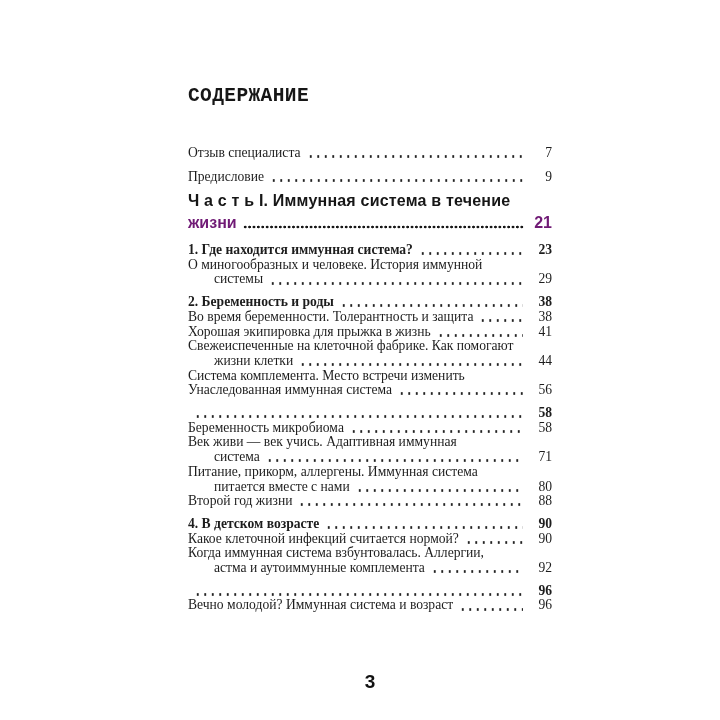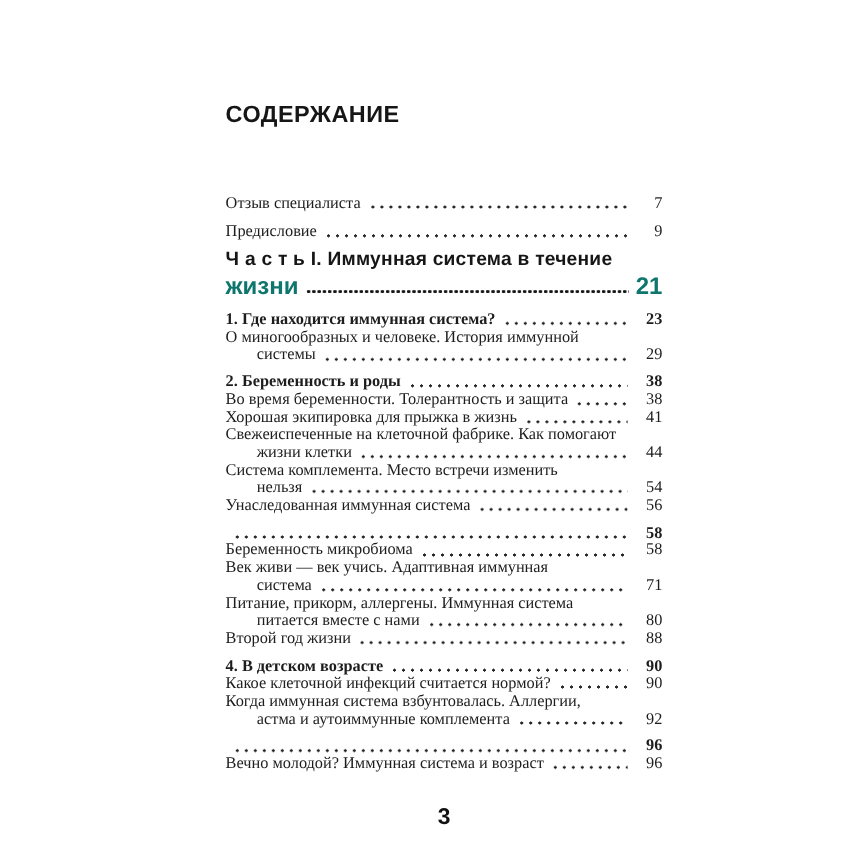--- a/index.html
+++ b/index.html
@@ -19,21 +19,21 @@
   .content {
     position: absolute;
     left: 188px;
     top: 86px;
     width: 364px;
   }
 
   
   .toc-heading {
     margin: 0;
-    font-family: Liberation Sans, sans-serif;
+    font-family: Liberation Mono, monospace;
     font-weight: 700;
     font-size: 19.5px;
     line-height: 21px;
     letter-spacing: 0.4px;
     color: #161616;
   }
 
   
   .toc-row {
     display: flex;
@@ -57,21 +57,21 @@
   }
   .pagenum {
     flex: 0 0 auto;
     min-width: 22px;
     text-align: right;
     white-space: nowrap;
   }
 
   
   .front-list {
-    margin-top: 50px;
+    margin-top: 34px;
   }
   .front-list .toc-row {
     line-height: 24px;
   }
   .front-list .leader {
     background-position: left calc(100% - 7px);
   }
 
   
   .part-block {
@@ -80,24 +80,24 @@
     font-weight: 700;
     font-size: 16px;
     color: #161616;
   }
   .part-line1 {
     line-height: 22px;
     letter-spacing: 0.2px;
   }
   .part-block .toc-row {
     font-family: "Liberation Sans", sans-serif;
-    font-size: 20px;
+    font-size: 16px;
     line-height: 22px;
     font-weight: 700;
-    color: #0f766e;
+    color: #701a75;
   }
   .leader.dense {
     margin: 0 6px;
     background-image: radial-gradient(circle, #161616 1.25px, rgba(0,0,0,0) 1.6px);
     background-size: 4.4px 4px;
     background-position: left calc(100% - 5px);
   }
 
   
   .chapter-list {
@@ -190,25 +190,20 @@
         <span class="toc-title">Свежеиспеченные на клеточной фабрике. Как помогают</span>
       </div>
       <div class="toc-row indent">
         <span class="toc-title">жизни клетки</span>
         <span class="leader"></span>
         <span class="pagenum">44</span>
       </div>
       <div class="toc-row">
         <span class="toc-title">Система комплемента. Место встречи изменить</span>
       </div>
-      <div class="toc-row indent">
-        <span class="toc-title">нельзя</span>
-        <span class="leader"></span>
-        <span class="pagenum">54</span>
-      </div>
       <div class="toc-row">
         <span class="toc-title">Унаследованная иммунная система</span>
         <span class="leader"></span>
         <span class="pagenum">56</span>
       </div>
       <div class="toc-row bold section-start">
         <span class="leader"></span>
         <span class="pagenum">58</span>
       </div>
       <div class="toc-row">

